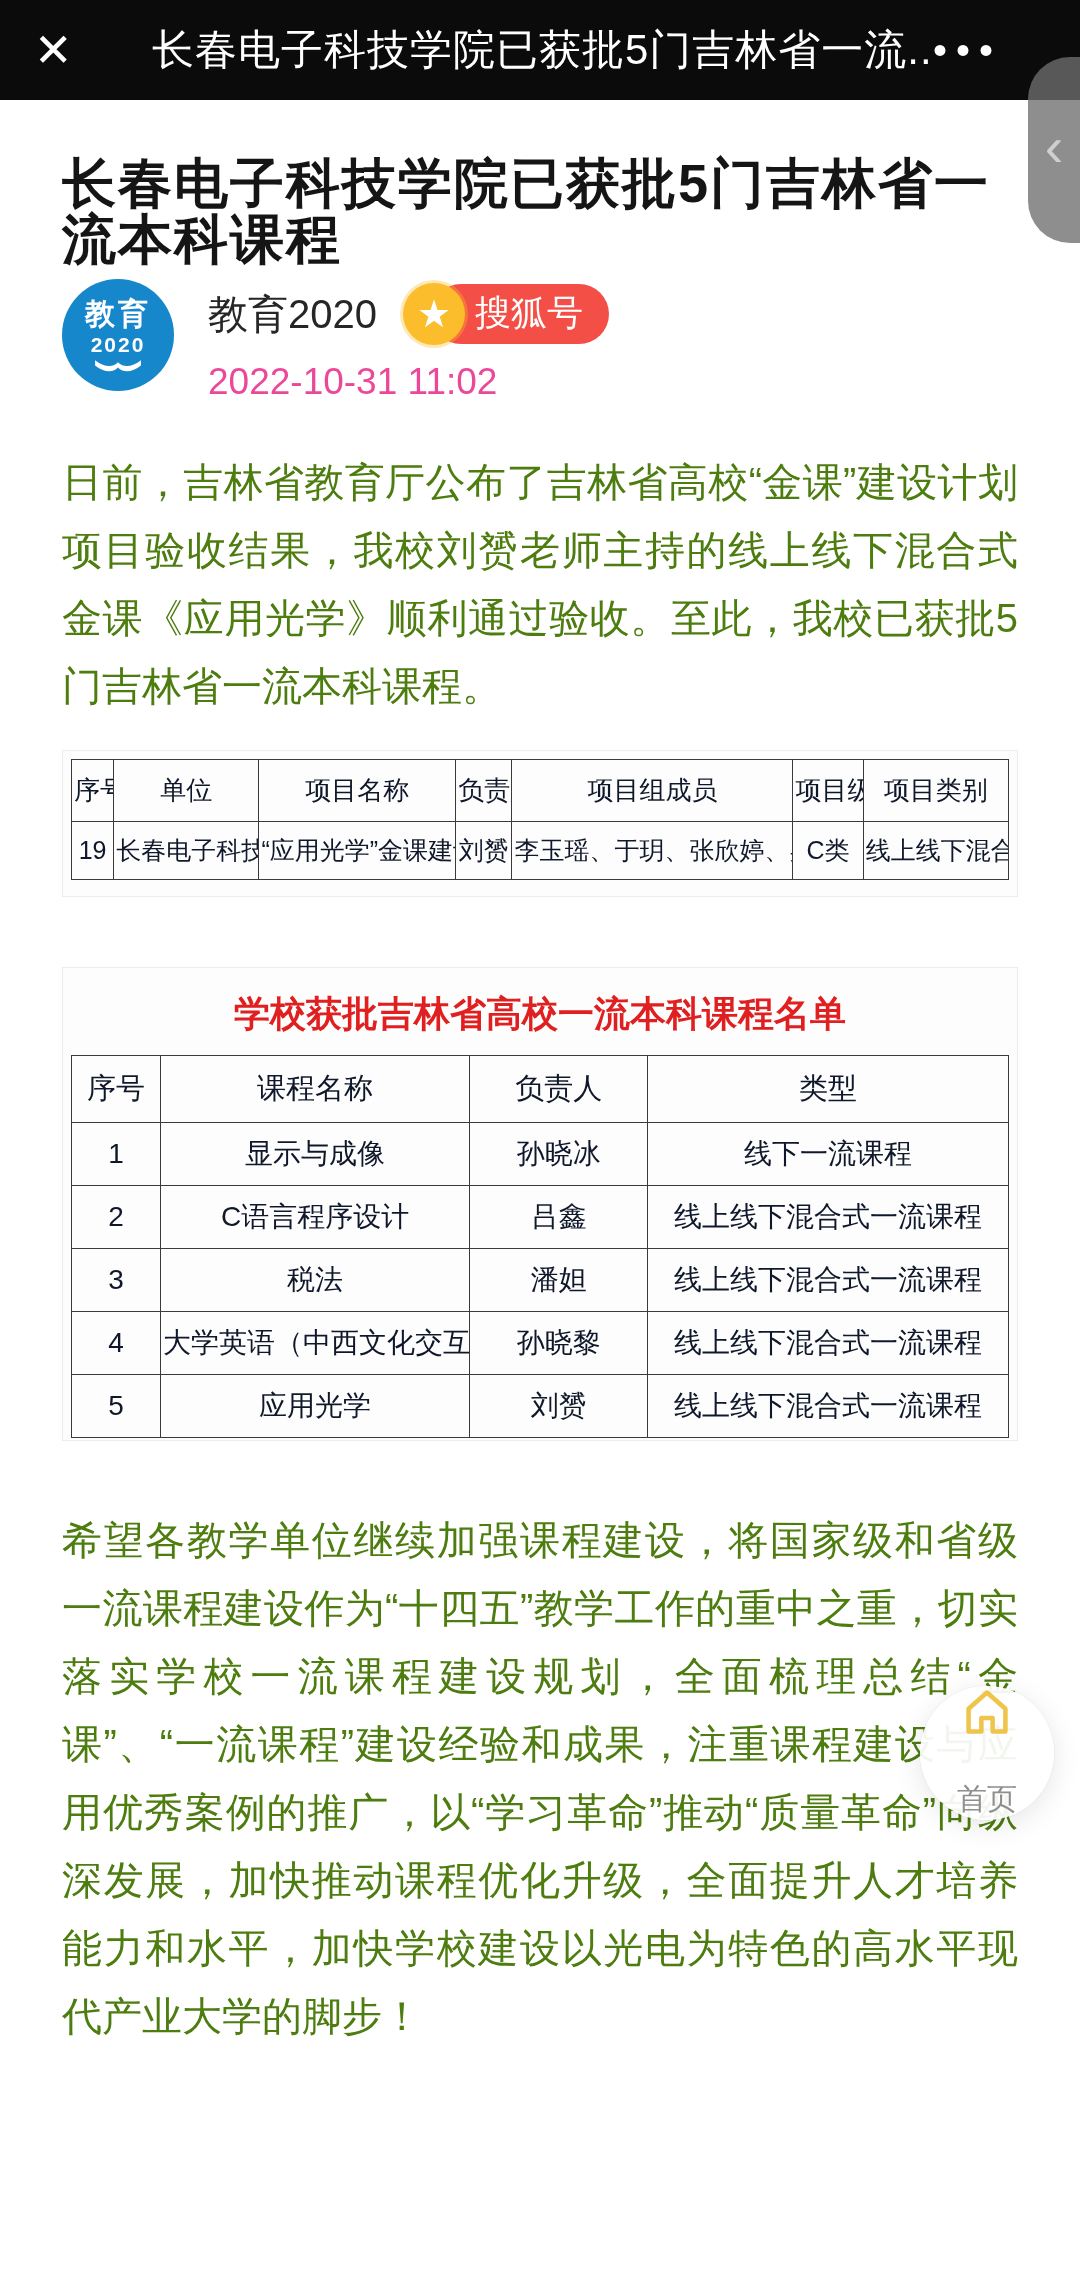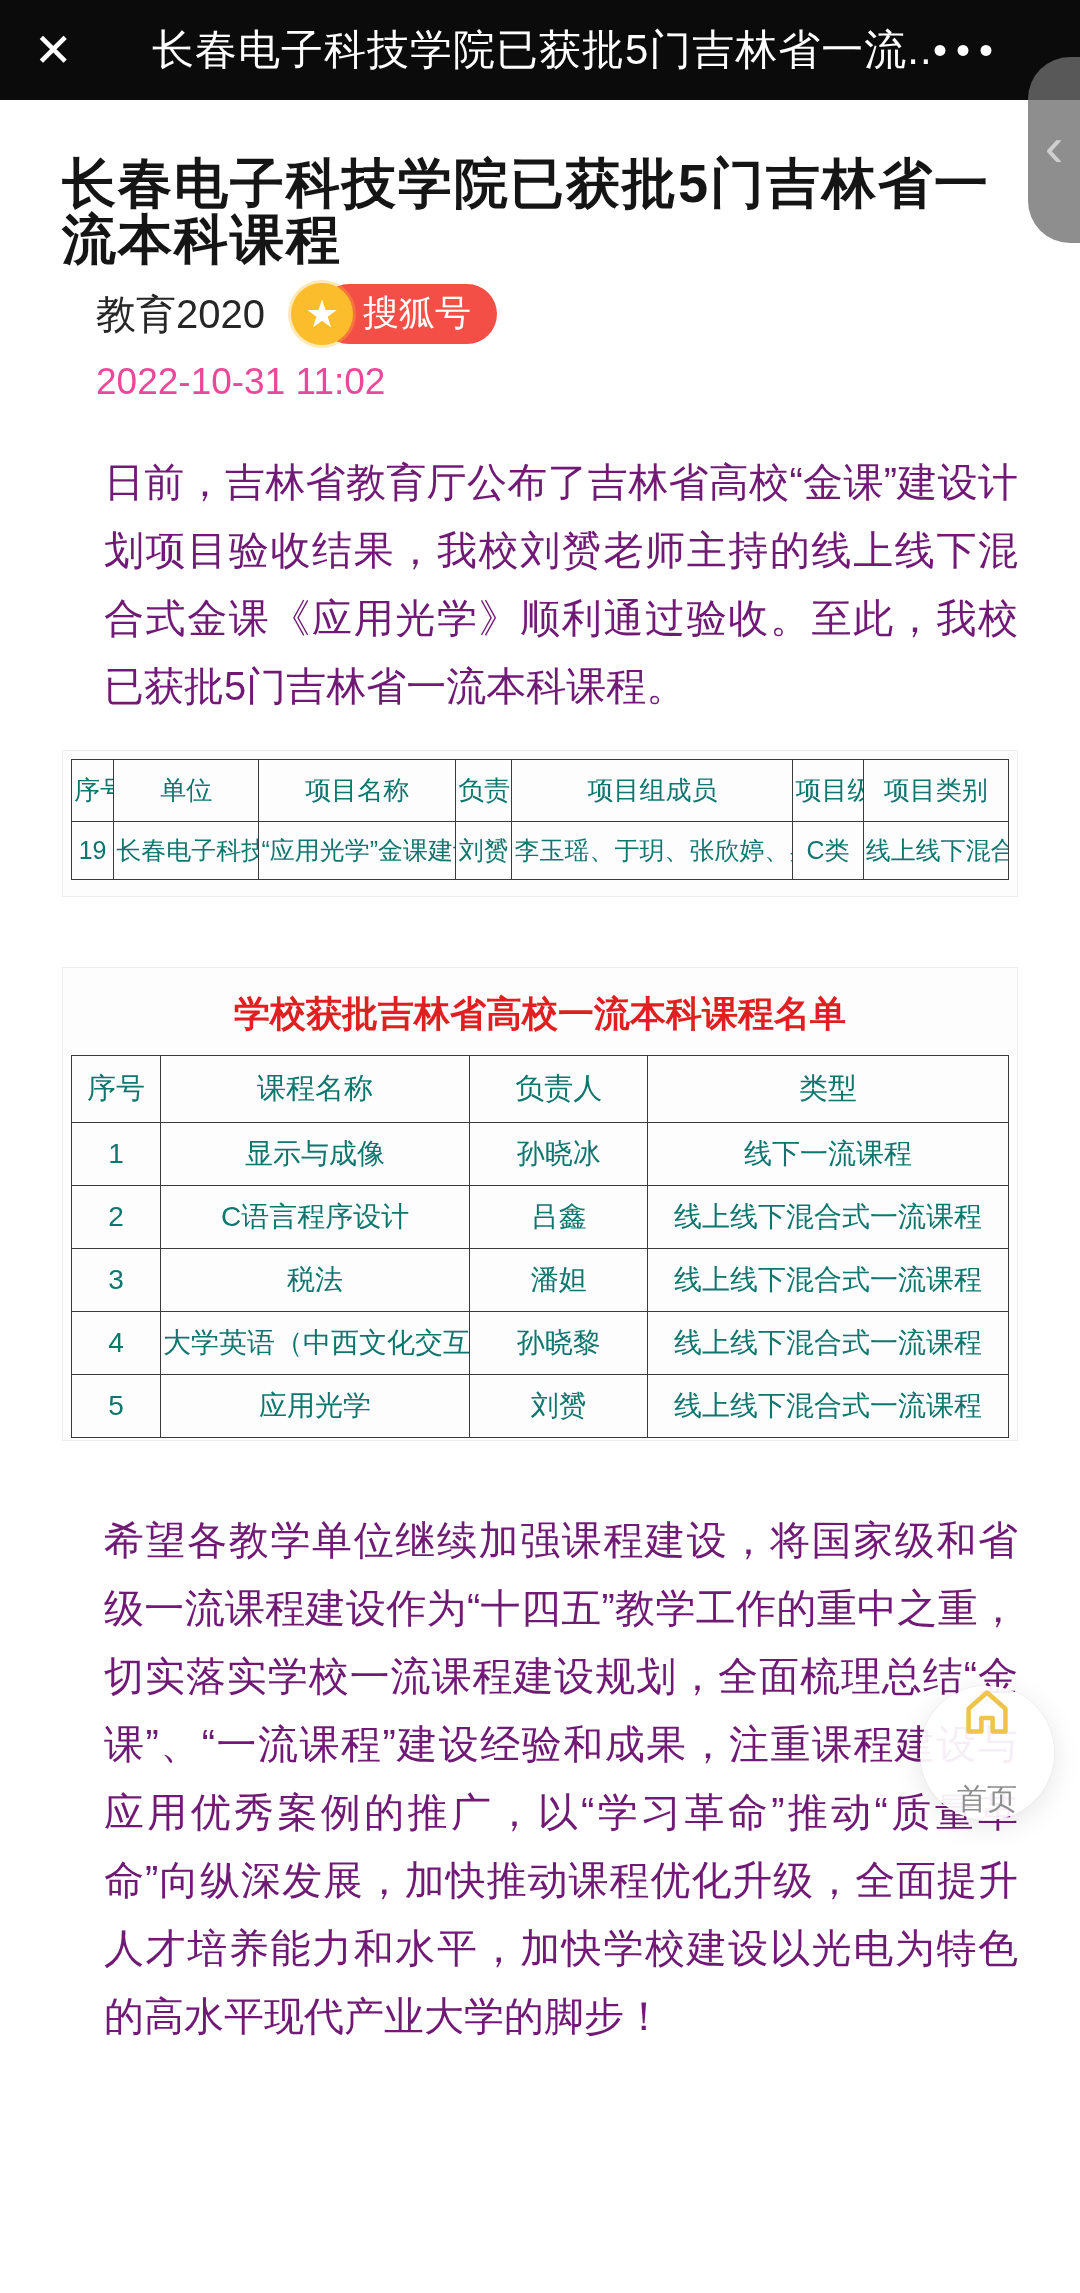--- a/index.html
+++ b/index.html
@@ -57,42 +57,42 @@
     color:#fff; font-size:38px; box-shadow:0 0 0 3px rgba(251,189,44,0.35);
   }
   .sohu-pill {
     background:#f34f46; color:#fff; font-size:36px; line-height:1;
     padding:11px 26px 13px 44px; border-radius:40px; margin-left:-34px;
   }
   .publish-time { font-size:37px; color:#ec4899; margin-top:16px; }
 
   
   .body-par {
-    font-size:40px; line-height:68px; color:#701a75;
-    text-align:justify; text-justify:inter-ideograph;margin-left:42px;
+    font-size:40px; line-height:68px; color:#4d7c0f;
+    text-align:justify; text-justify:inter-ideograph;
   }
   .p1 { margin-top:45px; }
   .p2 { margin-top:60px; }
   .p3 { margin-top:65px; }
 
   
   .figure {
     margin-top:30px; border:1px solid #ececec; background:#fdfdfd;
     padding:8px 8px 16px;
   }
   .figure.second { margin-top:70px; padding-bottom:2px; }
   .fig-title {
     text-align:center; color:#e02020; font-weight:700;
   }
   .figure .fig-title { font-size:33px; padding:12px 0 14px; }
   .figure.second .fig-title { font-size:36px; padding:14px 0 16px; }
   table { width:100%; border-collapse:collapse; table-layout:fixed; }
   th, td {
     border:1px solid #3a3a3a; text-align:center; vertical-align:middle;
-    color:#0f766e; font-weight:400; overflow:hidden; white-space:nowrap;
+    color:#0f172a; font-weight:400; overflow:hidden; white-space:nowrap;
   }
   .t1 th { font-size:26px; padding:13px 2px; }
   .t1 td { font-size:25px; padding:12px 2px; }
   .t2 th { font-size:29px; padding:13px 2px; }
   .t2 td { font-size:28px; padding:12px 2px; }
 
   
   .home-fab {
     position:absolute; top:1686px; right:26px; width:134px; height:134px; z-index:8;
     border-radius:50%; background:rgba(255,255,255,0.93);
@@ -113,20 +113,27 @@
 
 <div class="side-handle">
   <span class="chev">‹</span>
 </div>
 
 <div class="content">
 
   <h1 class="article-title">长春电子科技学院已获批5门吉林省一流本科课程</h1>
 
   <div class="author-row">
+    <div class="avatar">
+      <span class="t1">教育</span>
+      <span class="t2">2020</span>
+      <svg viewBox="0 0 48 16" width="50" height="17">
+        <path d="M2 1 C 10 8, 20 8, 24 3 C 28 8, 38 8, 46 1 L46 6 C 38 13, 28 13, 24 8 C 20 13, 10 13, 2 6 Z" fill="#ffffff"></path>
+      </svg>
+    </div>
     <div class="author-meta">
       <div class="author-line1">
         <span class="author-name">教育2020</span>
         <span class="sohu-badge">
           <span class="sohu-star">★</span>
           <span class="sohu-pill">搜狐号</span>
         </span>
       </div>
       <div class="publish-time">2022-10-31 11:02</div>
     </div>

